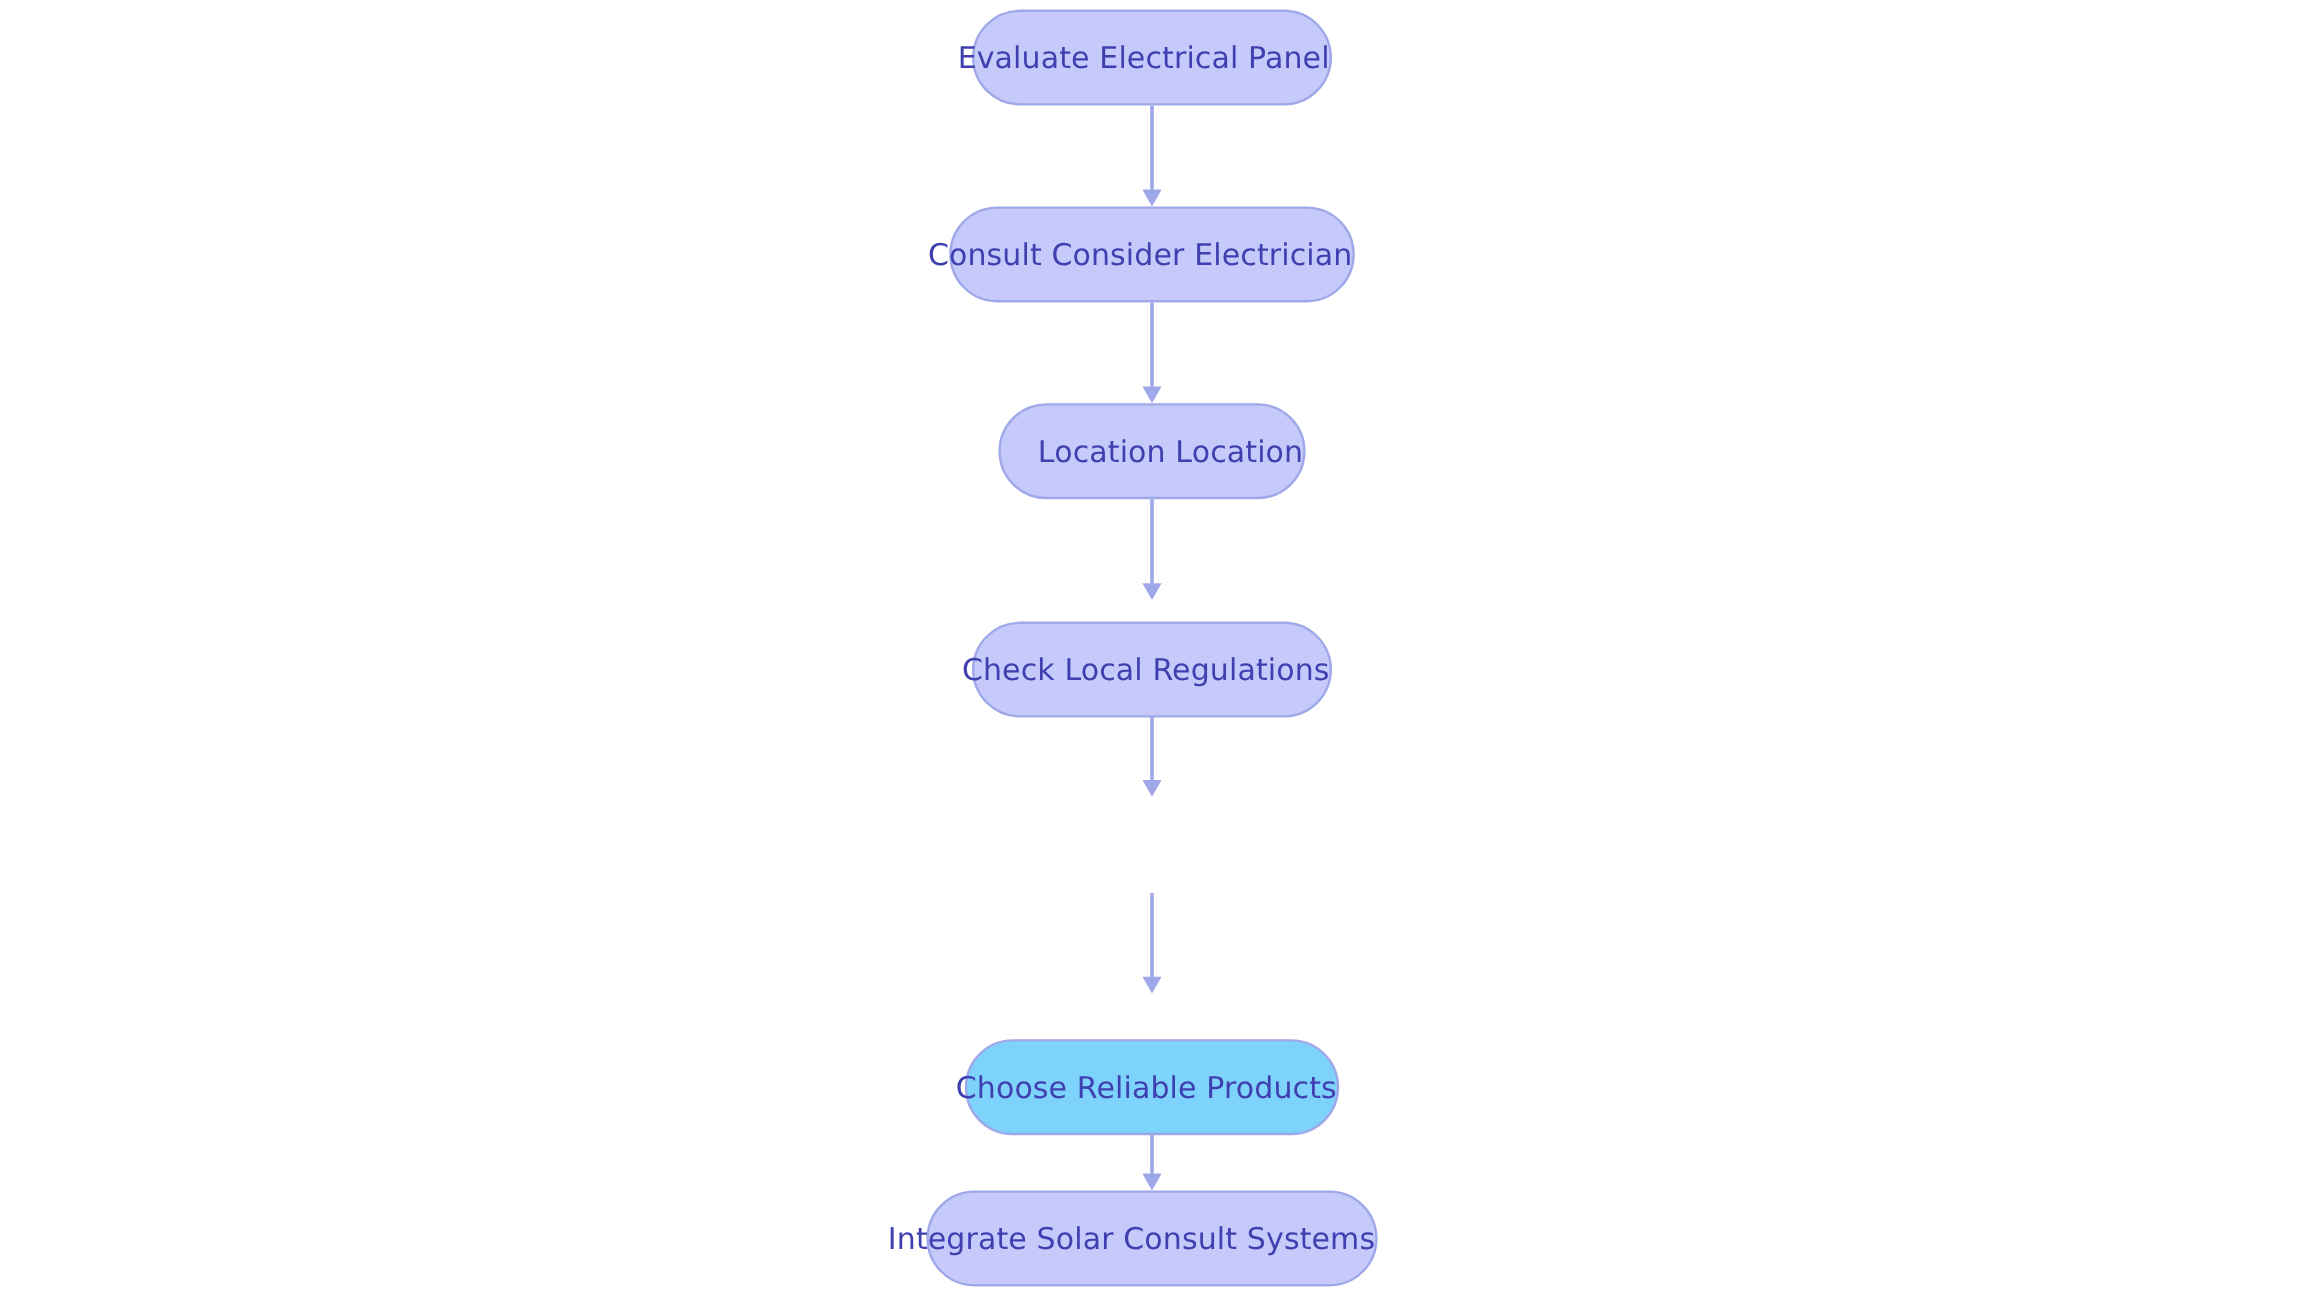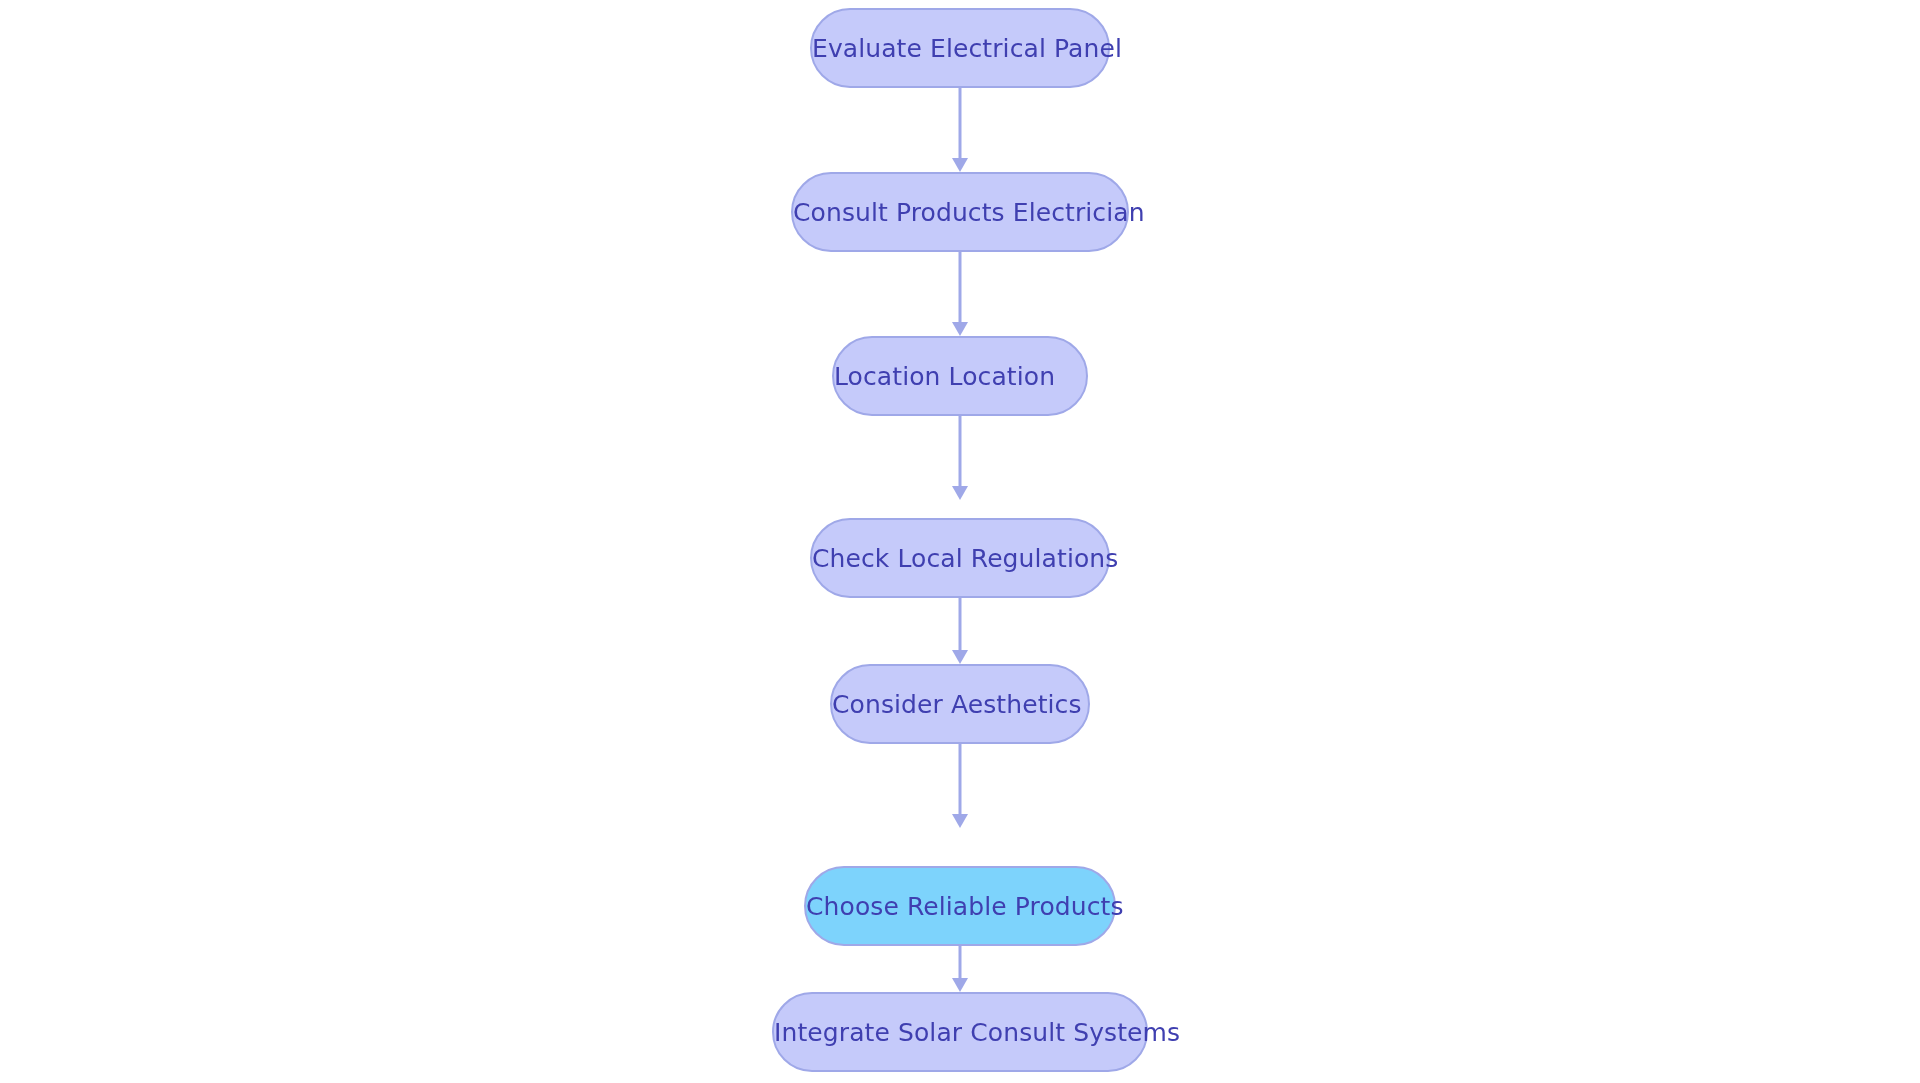--- a/index.html
+++ b/index.html
@@ -21,21 +21,21 @@
     height: 1083px;
     background: #ffffff;
   }
 
   
   .flow-node {
     position: absolute;
     box-sizing: border-box;
     display: flex;
     align-items: center;
-    justify-content: flex-start;
+    justify-content: flex-end;
     height: 80px;
     border-radius: 40px;
     background: #c5cafa;
     border: 2px solid #9fa8e8;
     transform: translateX(-50%);
     left: 960px;
   }
   .flow-node-label {
     font-family: "DejaVu Sans", sans-serif;
     font-size: 25px;
@@ -95,30 +95,27 @@
     <div class="flow-edge" style="top: 908px; height: 84px;">
       <svg width="24" height="84" viewBox="0 0 24 84">
         <line x1="12" y1="0" x2="12" y2="72" stroke="#9fa8e8" stroke-width="3"></line>
         <polygon points="4,70 20,70 12,84" fill="#9fa8e8"></polygon>
       </svg>
     </div>
     <div class="flow-node" style="top: 8px; width: 300px; background: rgb(197, 202, 250); border-color: rgb(159, 168, 232);">
       <span class="flow-node-label" style="color: rgb(63, 63, 176);">Evaluate Electrical Panel</span>
     </div>
     <div class="flow-node" style="top: 172px; width: 338px; background: rgb(197, 202, 250); border-color: rgb(159, 168, 232);">
-      <span class="flow-node-label" style="color: rgb(63, 63, 176);">Consult Products Electrician</span>
+      <span class="flow-node-label" style="color: rgb(63, 63, 176);">Consult Consider Electrician</span>
     </div>
     <div class="flow-node" style="top: 336px; width: 256px; background: rgb(197, 202, 250); border-color: rgb(159, 168, 232);">
       <span class="flow-node-label" style="color: rgb(63, 63, 176);">Location Location</span>
     </div>
     <div class="flow-node" style="top: 500px; width: 300px; background: rgb(197, 202, 250); border-color: rgb(159, 168, 232); margin-top: 18px;">
       <span class="flow-node-label" style="color: rgb(63, 63, 176);">Check Local Regulations</span>
-    </div>
-    <div class="flow-node" style="top: 664px; width: 260px; background: rgb(197, 202, 250); border-color: rgb(159, 168, 232);">
-      <span class="flow-node-label" style="color: rgb(63, 63, 176);">Consider Aesthetics</span>
     </div>
     <div class="flow-node" style="top: 866px; width: 312px; background: #7dd3fc; border-color: rgb(159, 168, 232);">
       <span class="flow-node-label" style="color: rgb(63, 63, 176);">Choose Reliable Products</span>
     </div>
     <div class="flow-node" style="top: 992px; width: 376px; background: rgb(197, 202, 250); border-color: rgb(159, 168, 232);">
       <span class="flow-node-label" style="color: rgb(63, 63, 176);">Integrate Solar Consult Systems</span>
     </div>
   </div>
 
 </body></html>

